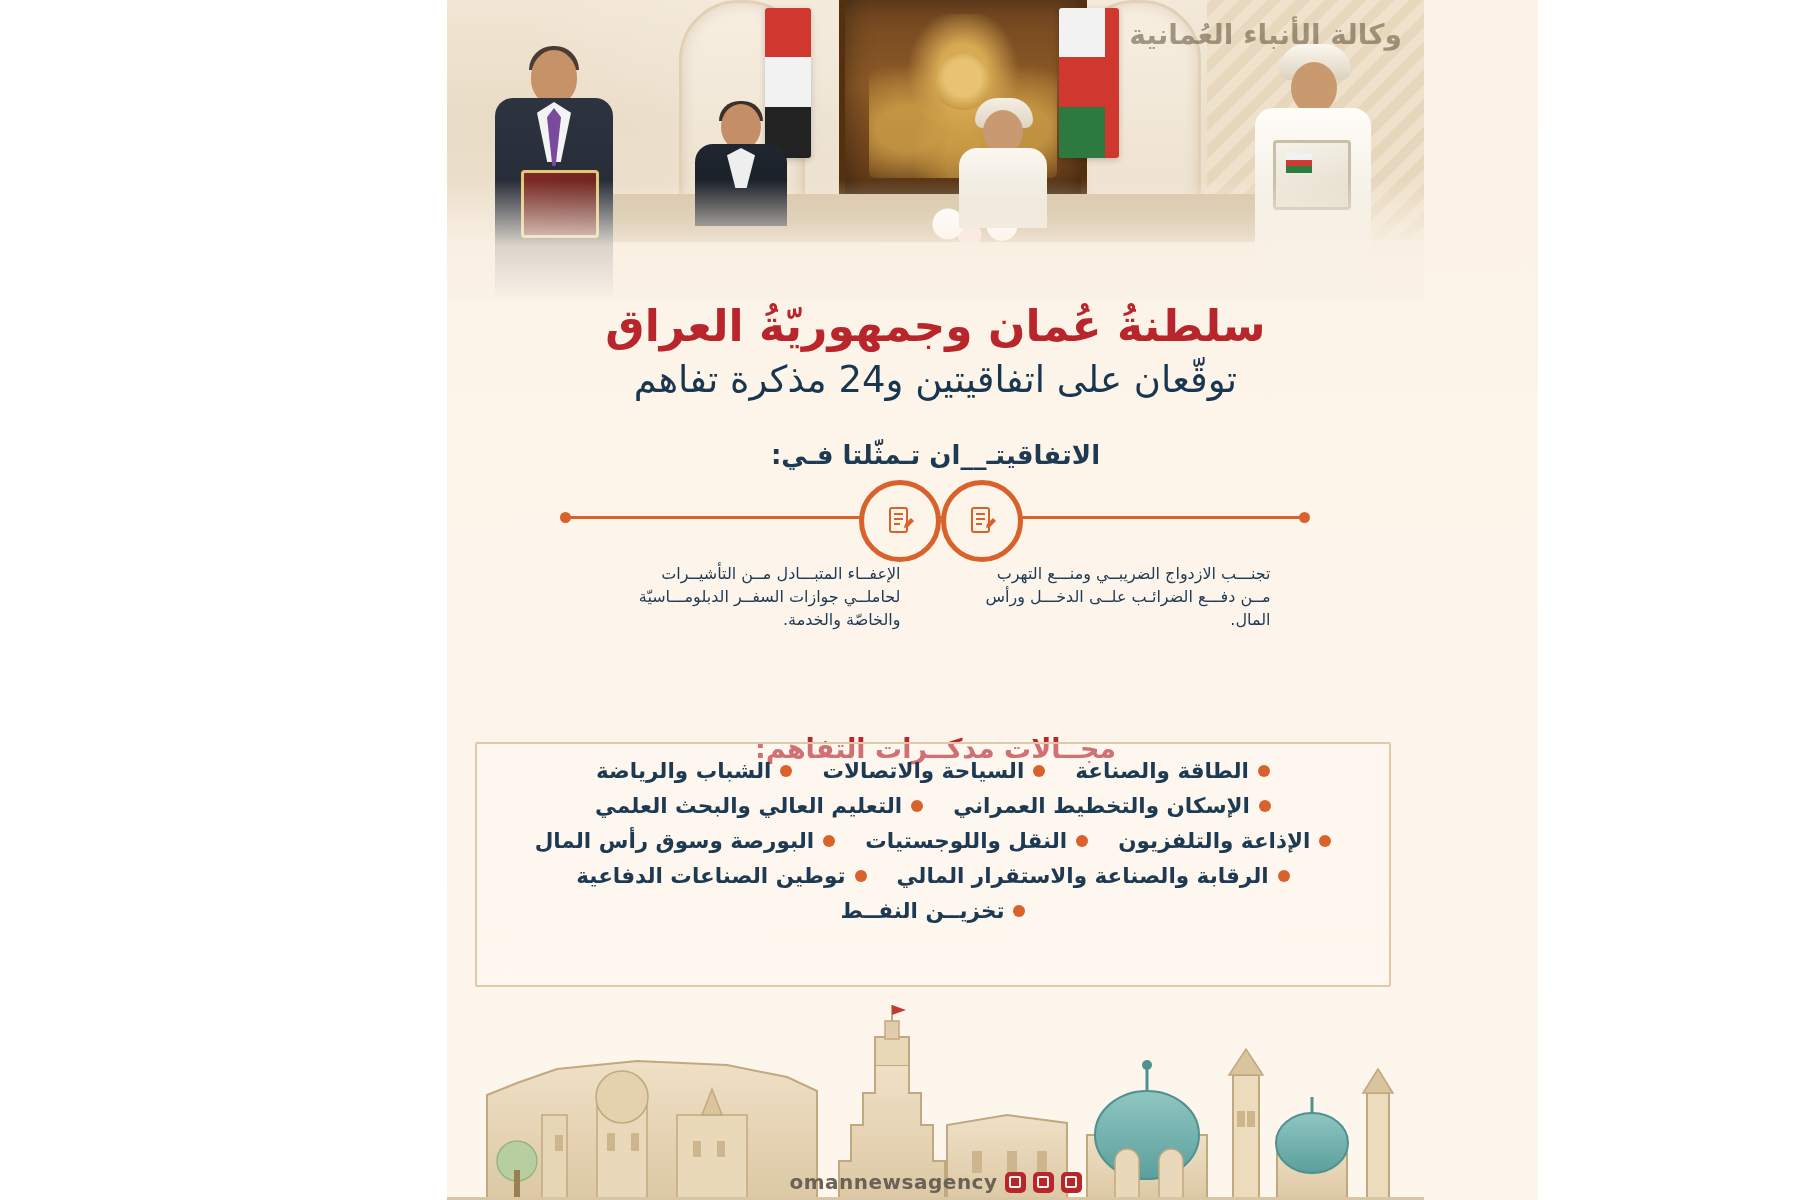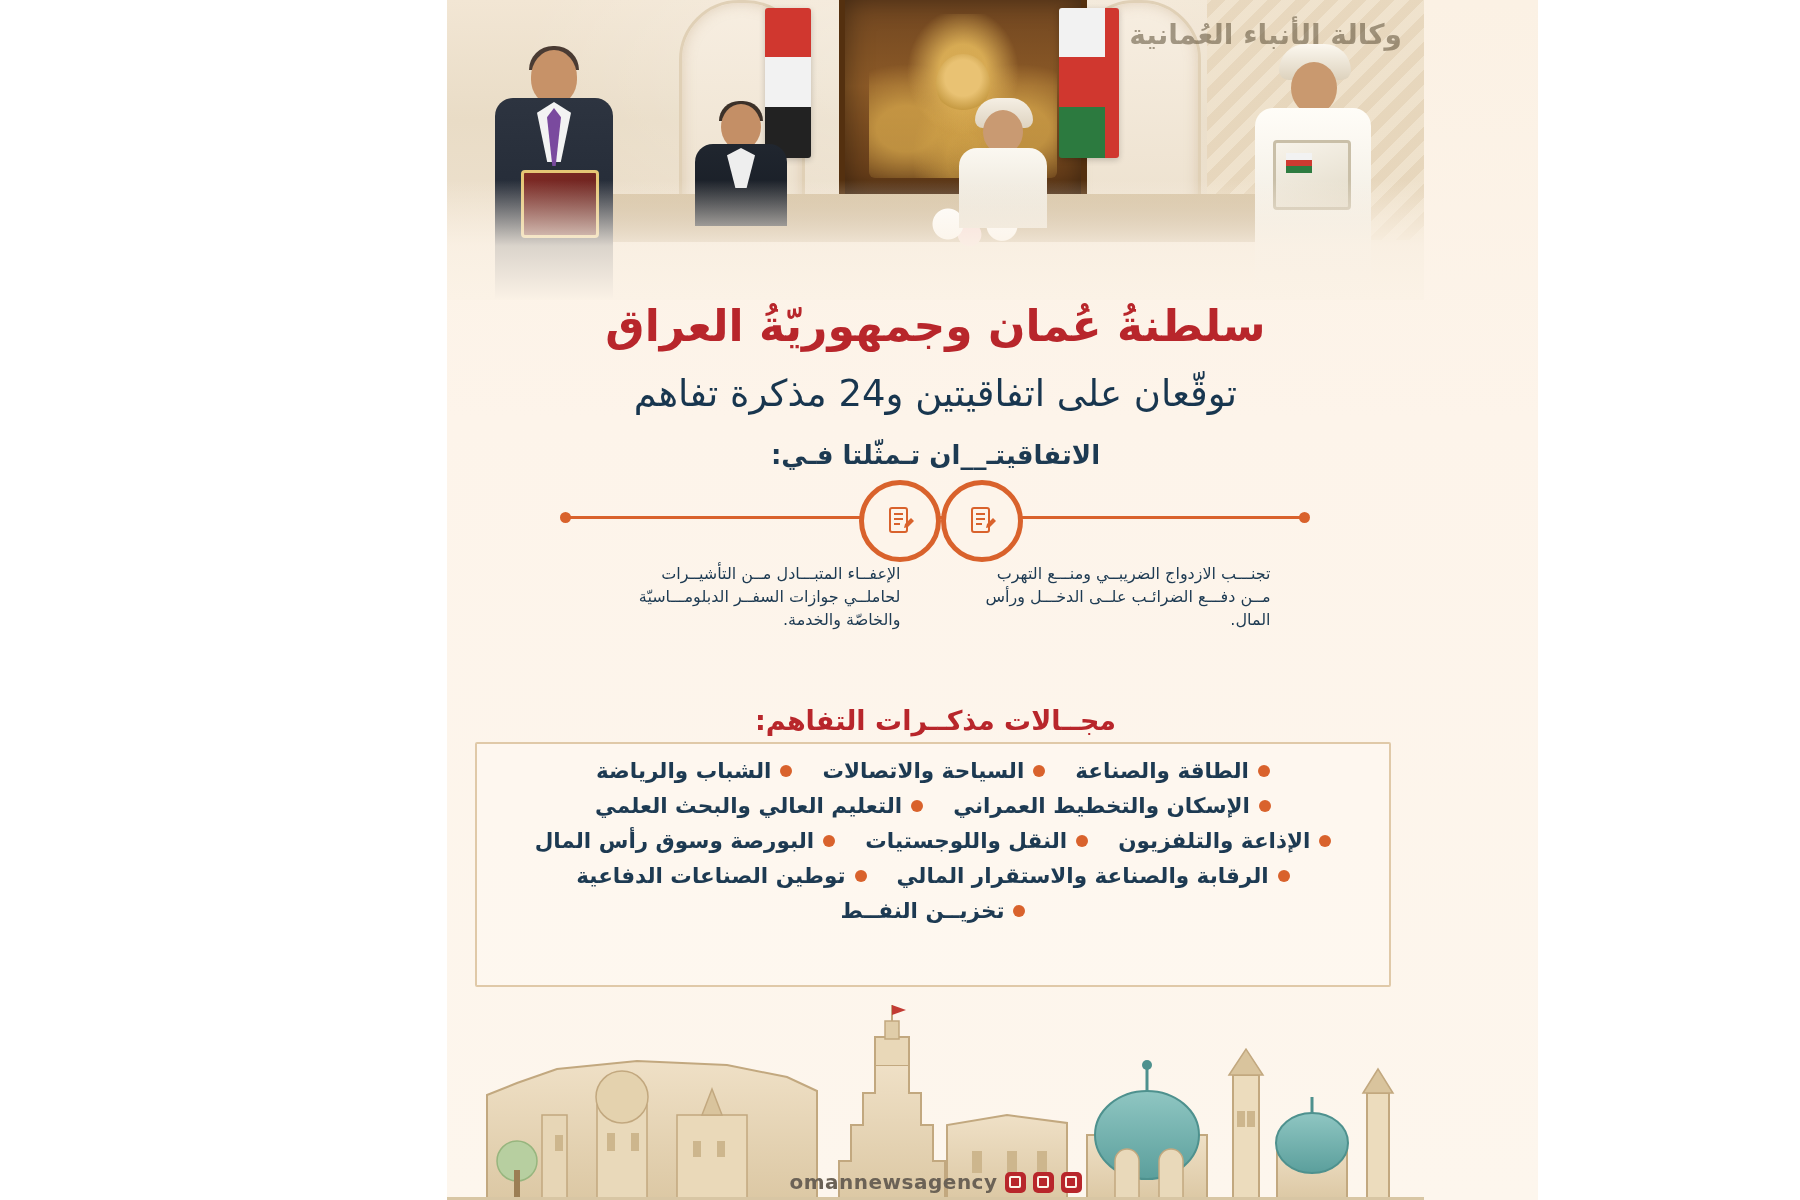--- a/index.html
+++ b/index.html
@@ -144,21 +144,21 @@
   .agency-wordmark {
     position: absolute; right: 22px; top: 18px;
     font-size: 28px; color: #5e5038; opacity: .55;
     font-weight: bold; letter-spacing: 1px;
   }
 
   
   .headline-wrap { position: absolute; left: 0; top: 300px; width: 977px; text-align: center; }
   .headline-1 {
     font-size: 44px; font-weight: bold; color: #b8262b;
-    letter-spacing: 0px; line-height: 1.2; margin: 0 0 18px 0;
+    letter-spacing: 0px; line-height: 1.2; margin: 0 0 4px 0;
   }
   .headline-2 {
     font-size: 37px; font-weight: normal; color: #18364f;
     line-height: 1.25; margin: 0;
   }
 
   
   .sub-title-1 {
     position: absolute; left: 0; top: 440px; width: 977px;
     text-align: center; font-size: 26px; font-weight: bold; color: #1d3a52;
@@ -192,21 +192,21 @@
     position: absolute; left: 0; top: 562px; width: 977px;
     display: flex; justify-content: center; gap: 70px;
   }
   .col-text {
     width: 300px; text-align: right;
     font-size: 16px; font-weight: normal; color: #1d3a52; line-height: 1.45;
   }
 
   
   .sub-title-2 {
-    position: absolute; left: 0; top: 705px; width: 977px;
+    position: absolute; left: 0; top: 733px; width: 977px;
     text-align: center; font-size: 27px; font-weight: bold; color: #b8262b;
     letter-spacing: 1px;
   }
   .fields-box {
     position: absolute; left: 28px; top: 742px;
     width: 916px; height: 245px;
     border: 2px solid #e0c9a8;
     border-radius: 2px;
     background: rgba(255,252,246,.35);
     padding: 14px 18px 0 18px;

